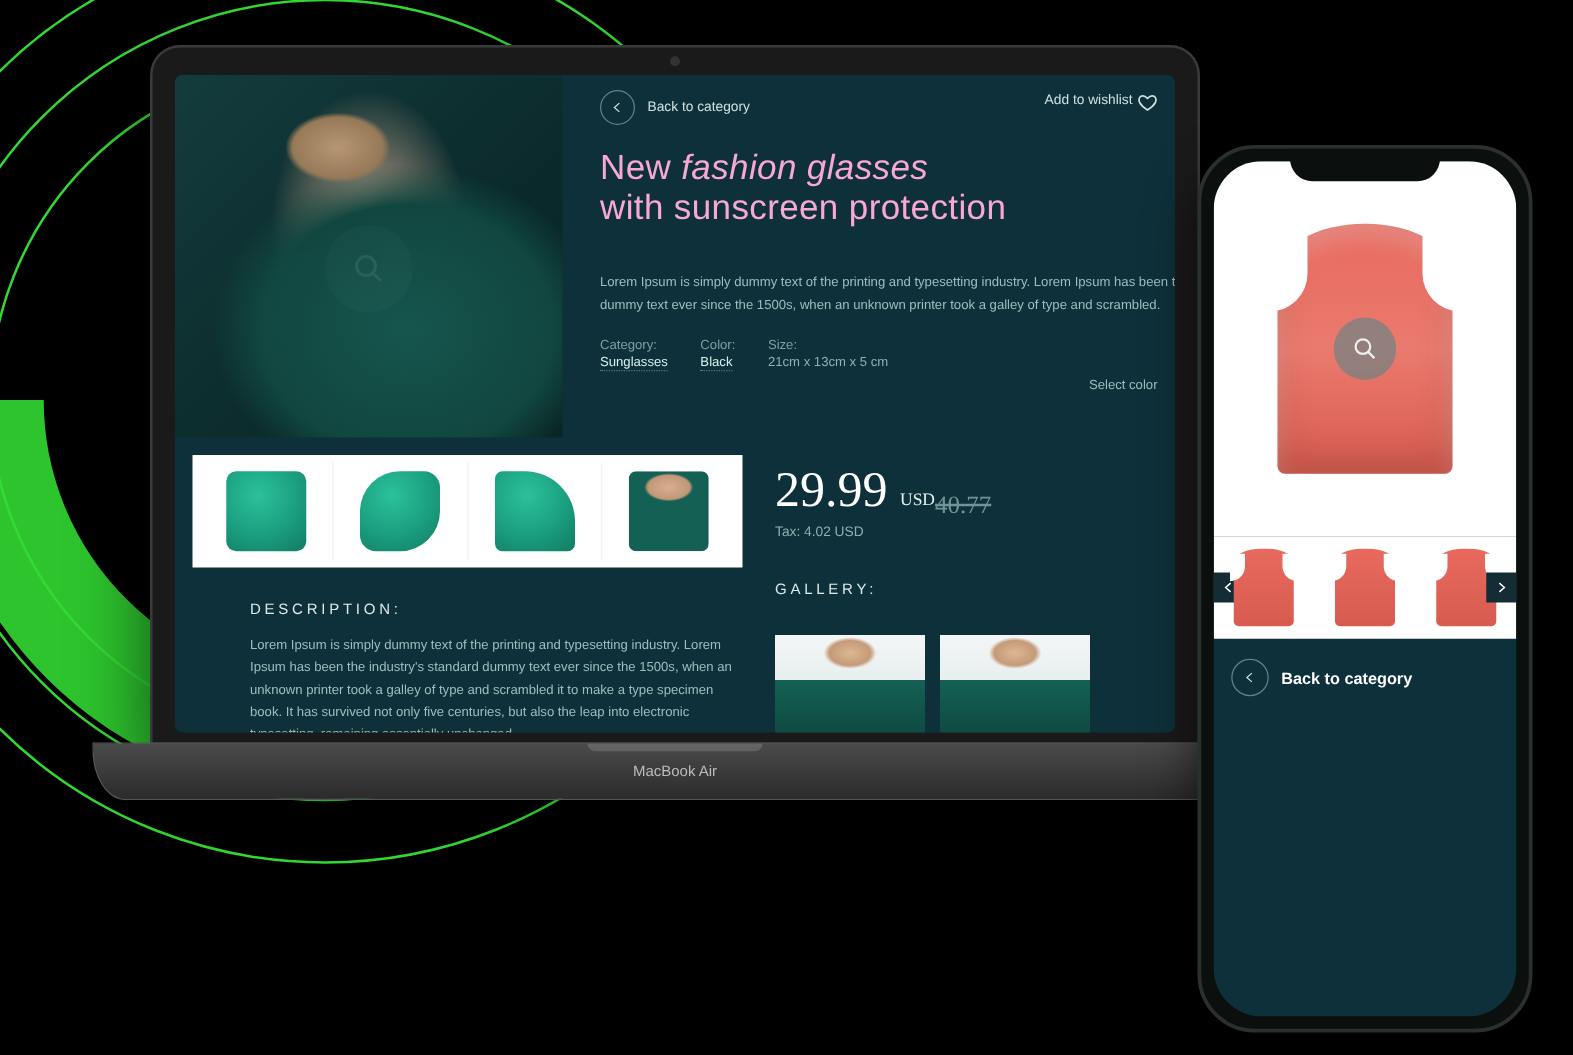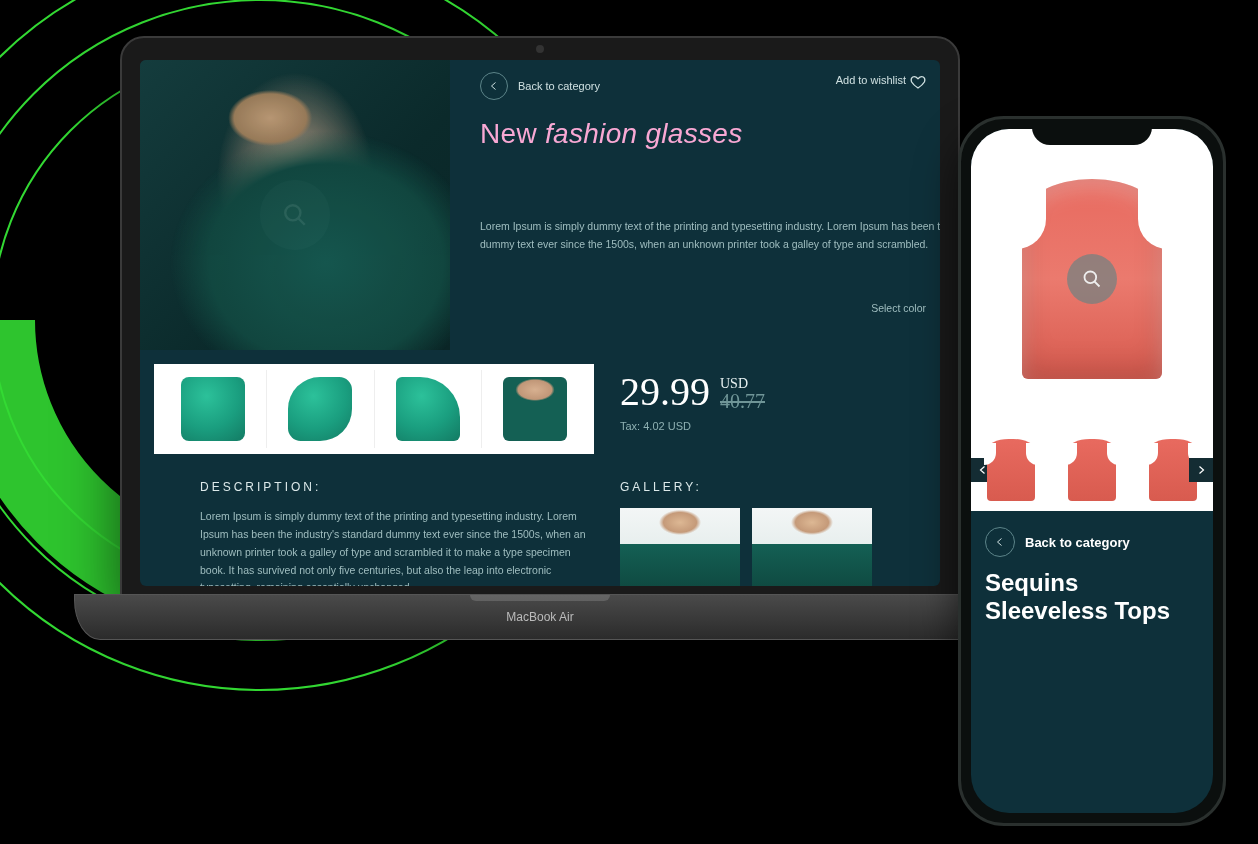--- a/index.html
+++ b/index.html
@@ -180,39 +180,39 @@
     width:64px;height:64px;
     background:
       radial-gradient(28px 16px at 50% 20%, #d7b090 0%, #c19778 60%, transparent 70%),
       linear-gradient(#146054,#146054);
     border-radius:6px;
   }
 
   .price{
     position:absolute;
     left:480px; top:308px;
-    display:flex; align-items:center; gap:10px;
+    display:flex; align-items:flex-end; gap:10px;
     font-family: Georgia, "Times New Roman", serif;
   }
   .price .now{font-size:40px;color:#fff;}
-  .price .stack{display:flex;flex-direction:column;line-height:1.05;margin-top:6px;}
+  .price .stack{display:flex;flex-direction:row;line-height:1.05;margin-top:6px;}
   .price .cur{font-size:14px;color:#e8f2f2;}
   .price .was{font-size:20px;color:#6f9597;text-decoration:line-through;}
   .tax{
     position:absolute;
     left:480px; top:360px;
     font-size:11px;color:#8eb0b2;
   }
 
   .section-head{
     font-size:12px; letter-spacing:3px; color:#dce9ea;
     text-transform:uppercase;
   }
   .desc-head{position:absolute; left:60px; top:420px;}
-  .gal-head{position:absolute; left:480px; top:420px;}
+  .gal-head{position:absolute; left:480px; top:404px;}
 
   .desc-body{
     position:absolute; left:60px; top:448px; width:390px;
     font-size:10.5px; line-height:1.7; color:#9fbdbf;
   }
 
   .gallery{
     position:absolute; left:480px; top:448px;
     display:flex; gap:12px;
   }
@@ -370,24 +370,39 @@
         <span>Add to wishlist</span>
         <span class="heart">
           <svg viewBox="0 0 24 24">
               <path d="M12 21s-7-4.5-9.5-9C.5 7 3 4 6.5 4 9 4 11 6 12 7c1-1 3-3 5.5-3C21 4 23.5 7 21.5 12 19 16.5 12 21 12 21z"></path>
             </svg>
         </span>
       </div>
 
       <h1 class="title">
         <span>New </span><span class="italic">fashion glasses</span><br>
+        <span>with sunscreen protection</span>
       </h1>
 
       <p class="blurb">Lorem Ipsum is simply dummy text of the printing and typesetting industry. Lorem Ipsum has been the dummy text ever since the 1500s, when an unknown printer took a galley of type and scrambled.</p>
 
+      <div class="specs">
+        <div>
+          <span class="label">Category:</span>
+          <a class="val-link">Sunglasses</a>
+        </div>
+        <div>
+          <span class="label">Color:</span>
+          <a class="val-link">Black</a>
+        </div>
+        <div>
+          <span class="label">Size:</span>
+          <span>21cm x 13cm x 5 cm</span>
+        </div>
+      </div>
       <div class="select-color">Select color</div>
 
       <div class="thumbs">
         <div class="thumb">
             <div class="swatch-green"></div>
           </div>
         <div class="thumb">
             <div class="swatch-green" style="border-radius:50% 20% 50% 20%"></div>
           </div>
         <div class="thumb">
@@ -461,15 +476,14 @@
     <div class="p-back">
       <span class="back-btn">
         <svg viewBox="0 0 24 24">
             <path d="M15 5 L7 12 L15 19"></path>
           </svg>
       </span>
       <span class="lbl">Back to category</span>
     </div>
 
 
-    <h2 class="p-title">Sequins Sleeveless Tops</h2>
   </div>
 </div>
 
 </body></html>

